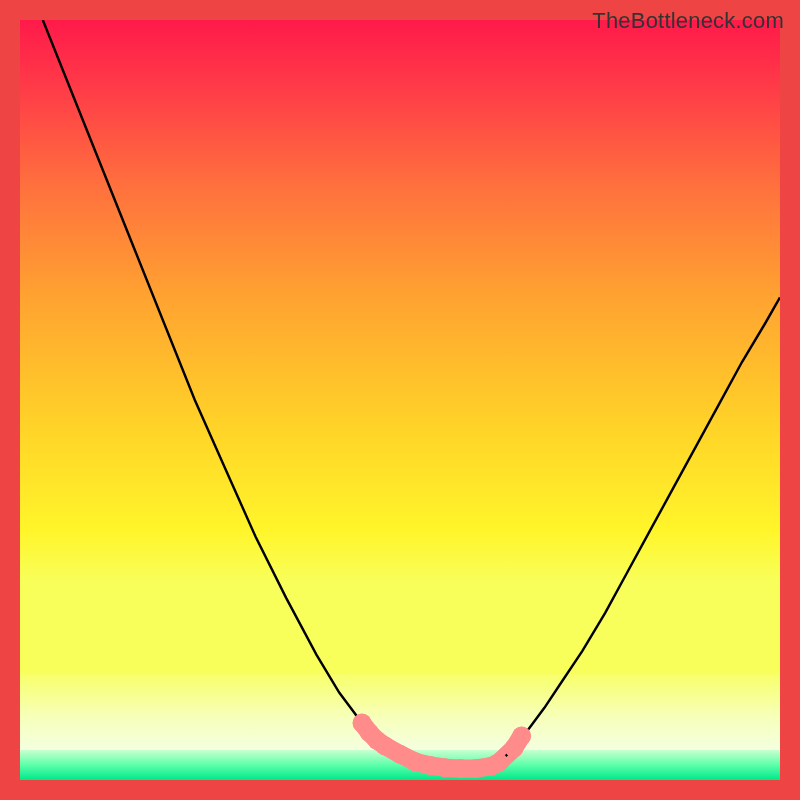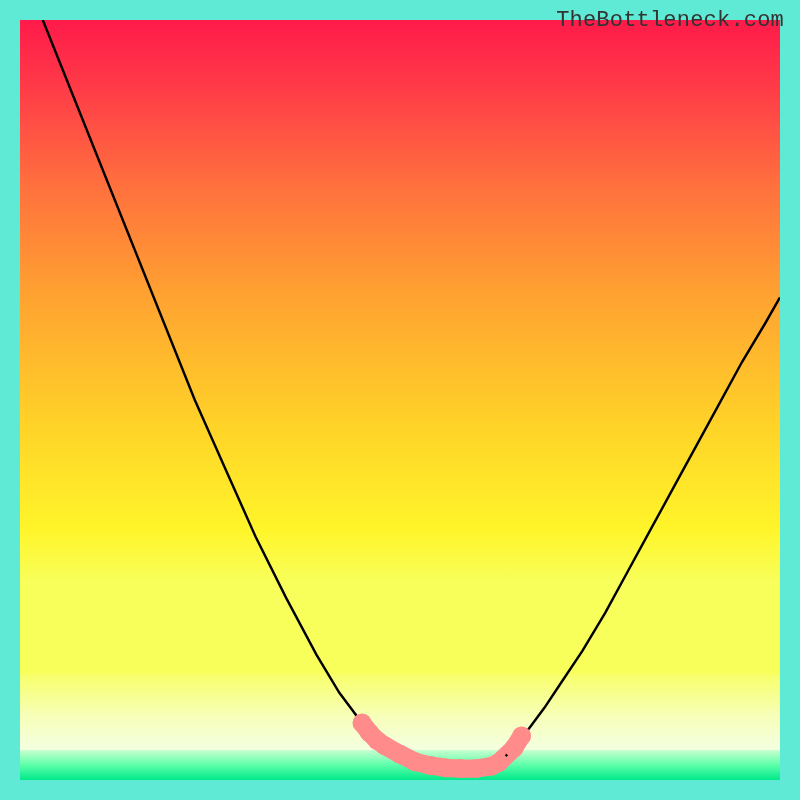--- a/index.html
+++ b/index.html
@@ -7,22 +7,21 @@
     width: 800px;
     height: 800px;
     background: #000;
     overflow: hidden;
     font-family: Arial, Helvetica, sans-serif;
   }
   .frame {
     position: relative;
     width: 800px;
     height: 800px;
-    background: #5eead4;
-    font-family: Liberation Mono, monospace;
+    background: #ef4444;
   }
   .plot {
     position: absolute;
     left: 20px;
     top: 20px;
     width: 760px;
     height: 760px;
     overflow: hidden;
   }
   

